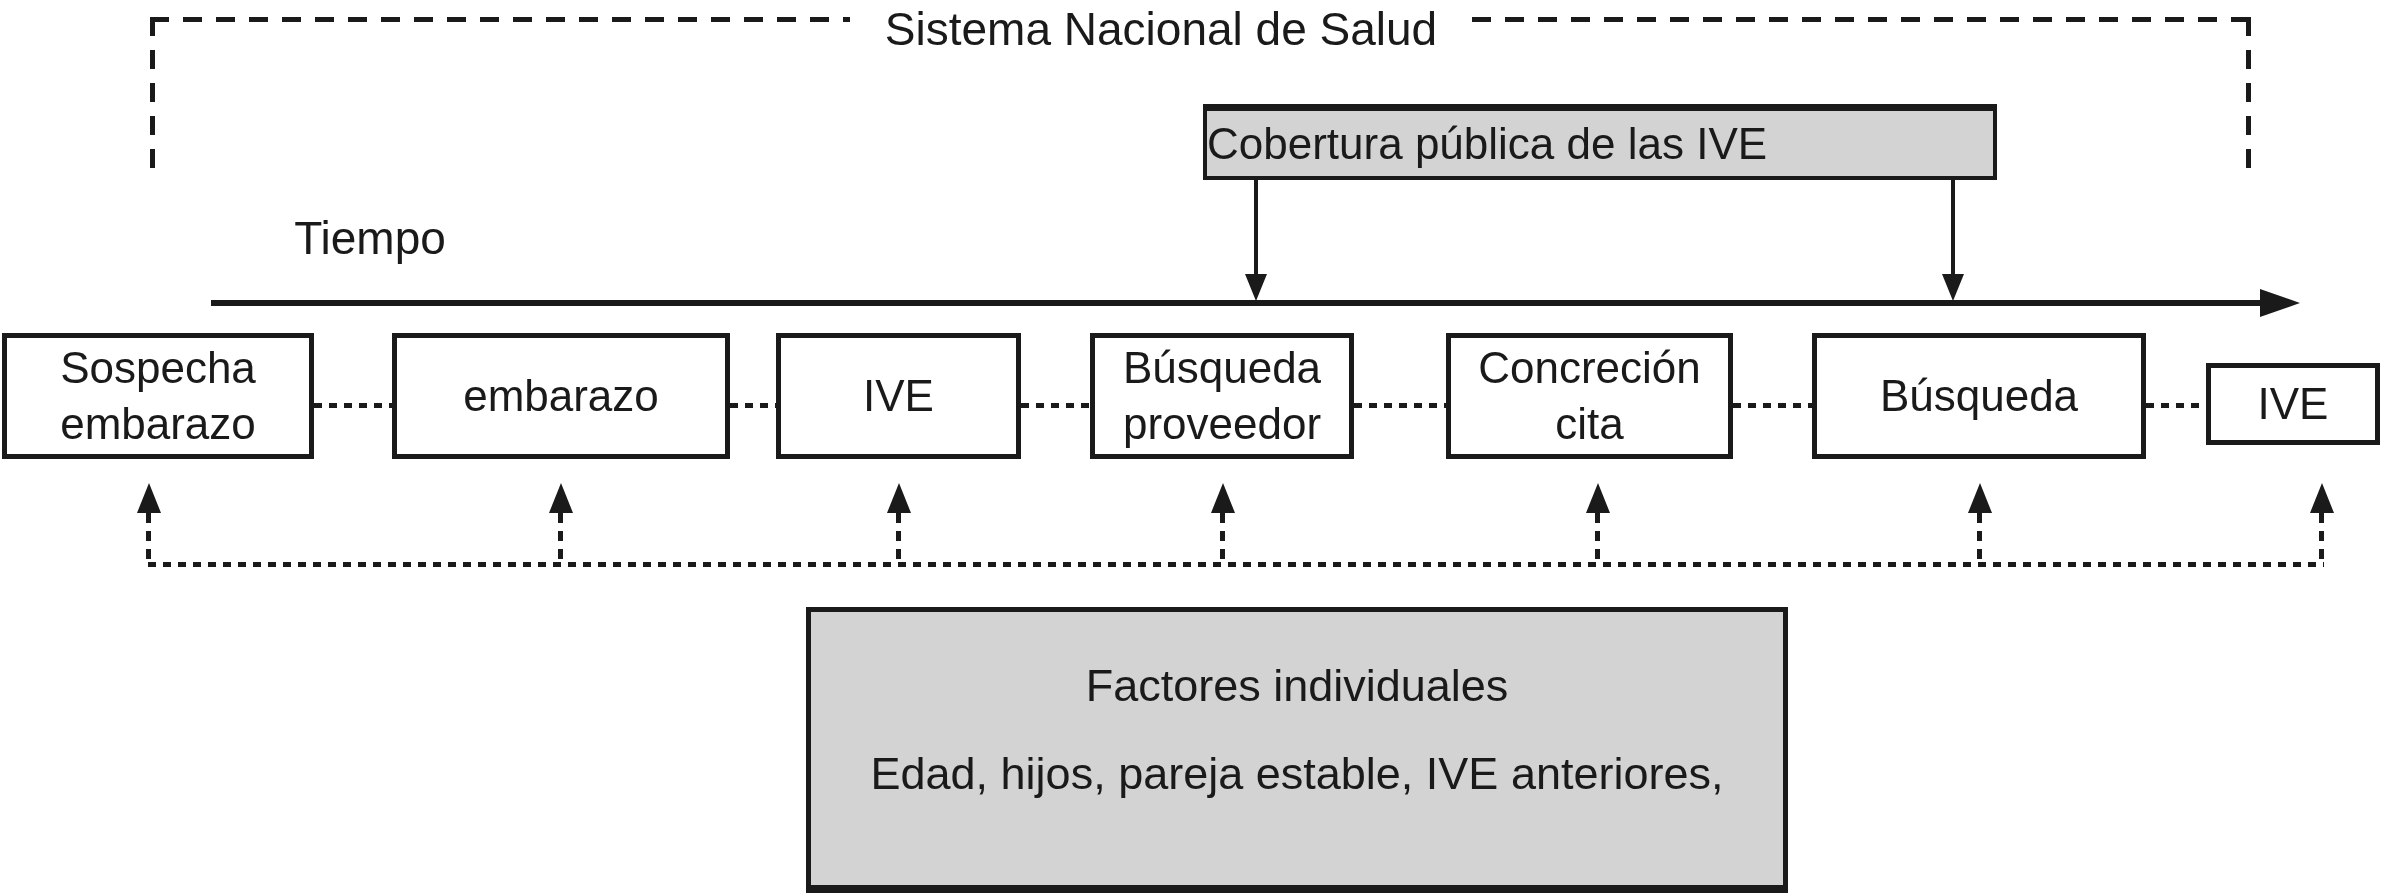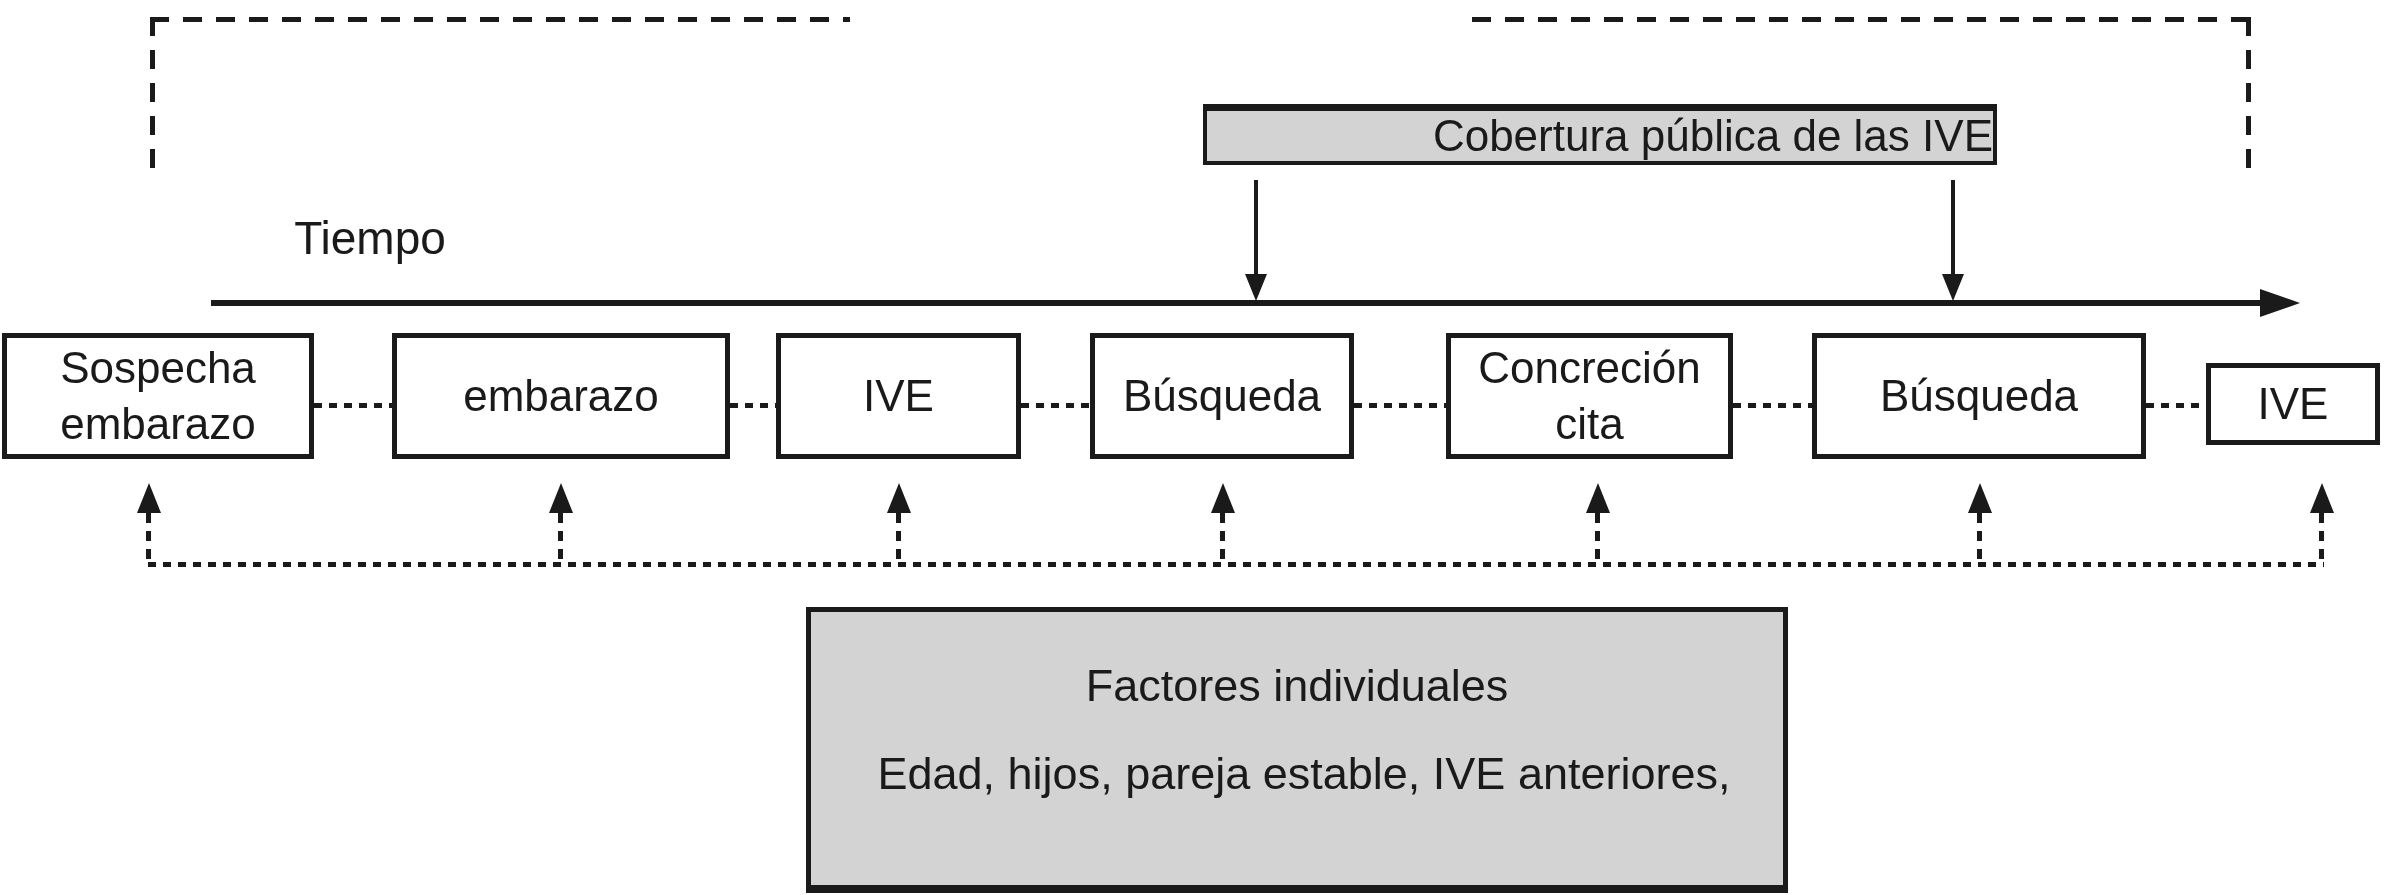--- a/index.html
+++ b/index.html
@@ -83,40 +83,41 @@
     white-space: nowrap;
   }
 
   
   .graybox {
     box-sizing: border-box;
     background: #d3d3d3;
     border: 4px solid #1a1a1a;
   }
   #coverage-box {
-    left: 1203px; top: 104px; width: 794px; height: 61px;
+    left: 1203px; top: 104px; width: 794px; height: 76px;
     border-top-width: 7px;
-    display: flex; align-items: center; justify-content: flex-end;
+    display: flex; align-items: center; justify-content: flex-start;
     font-size: 44px;
   }
   #factors-box {
     left: 806px; top: 607px; width: 982px; height: 286px;
     border-width: 5px;
     border-bottom-width: 8px;
     text-align: center;
     font-size: 45px;
   }
   .factors-line { position: absolute; left: 0; width: 100%; white-space: nowrap; }
 </style>
 </head>
 <body>
 
 <div id="canvas">
 
   <div class="abs hdash-long" style="left:150px; top:17px; width:700px;"></div>
+  <div class="abs label" style="left:850px; top:3px; width:622px;">Sistema Nacional de Salud</div>
   <div class="abs hdash-long" style="left:1472px; top:17px; width:779px;"></div>
   <div class="abs vdash-long" style="left:150px; top:17px; height:152px;"></div>
   <div class="abs vdash-long" style="left:2246px; top:17px; height:156px;"></div>
 
   <div class="abs graybox" id="coverage-box">
     <span>Cobertura pública de las IVE</span>
   </div>
 
   <div class="abs solid-v" style="left:1254px; top:180px; width:4px; height:96px;"></div>
   <div class="abs head-down" style="left:1245px; top:274px;"></div>
@@ -132,20 +133,21 @@
     <span>embarazo</span>
   </div>
   <div class="abs stage" style="left:392px; width:338px;">
     <span>embarazo</span>
   </div>
   <div class="abs stage" style="left:776px; width:245px;">
     <span>IVE</span>
   </div>
   <div class="abs stage" style="left:1090px; width:264px;">
     <span>Búsqueda</span>
+    <span>proveedor</span>
   </div>
   <div class="abs stage" style="left:1446px; width:287px;text-align:center;">
     <span>Concreción</span>
     <span>cita</span>
   </div>
   <div class="abs stage" style="left:1812px; width:334px;">
     <span>Búsqueda</span>
   </div>
   <div class="abs stage" style="left:2206px; width:174px; top:363px; height:82px;">
     <span>IVE</span>
@@ -176,16 +178,16 @@
   <div class="abs head-up" style="left:1586px; top:483px;"></div>
 
   <div class="abs vdash-med" style="left:1977px; top:513px; height:51px;"></div>
   <div class="abs head-up" style="left:1968px; top:483px;"></div>
 
   <div class="abs vdash-med" style="left:2319px; top:513px; height:51px;"></div>
   <div class="abs head-up" style="left:2310px; top:483px;"></div>
 
   <div class="abs graybox" id="factors-box">
     <div class="factors-line" style="top:48px;">Factores individuales</div>
-    <div class="factors-line" style="top:136px;margin-left:7px;">Edad, hijos, pareja estable, IVE anteriores,</div>
+    <div class="factors-line" style="top:136px;">Edad, hijos, pareja estable, IVE anteriores,</div>
   </div>
 
 </div>
 
 </body></html>

